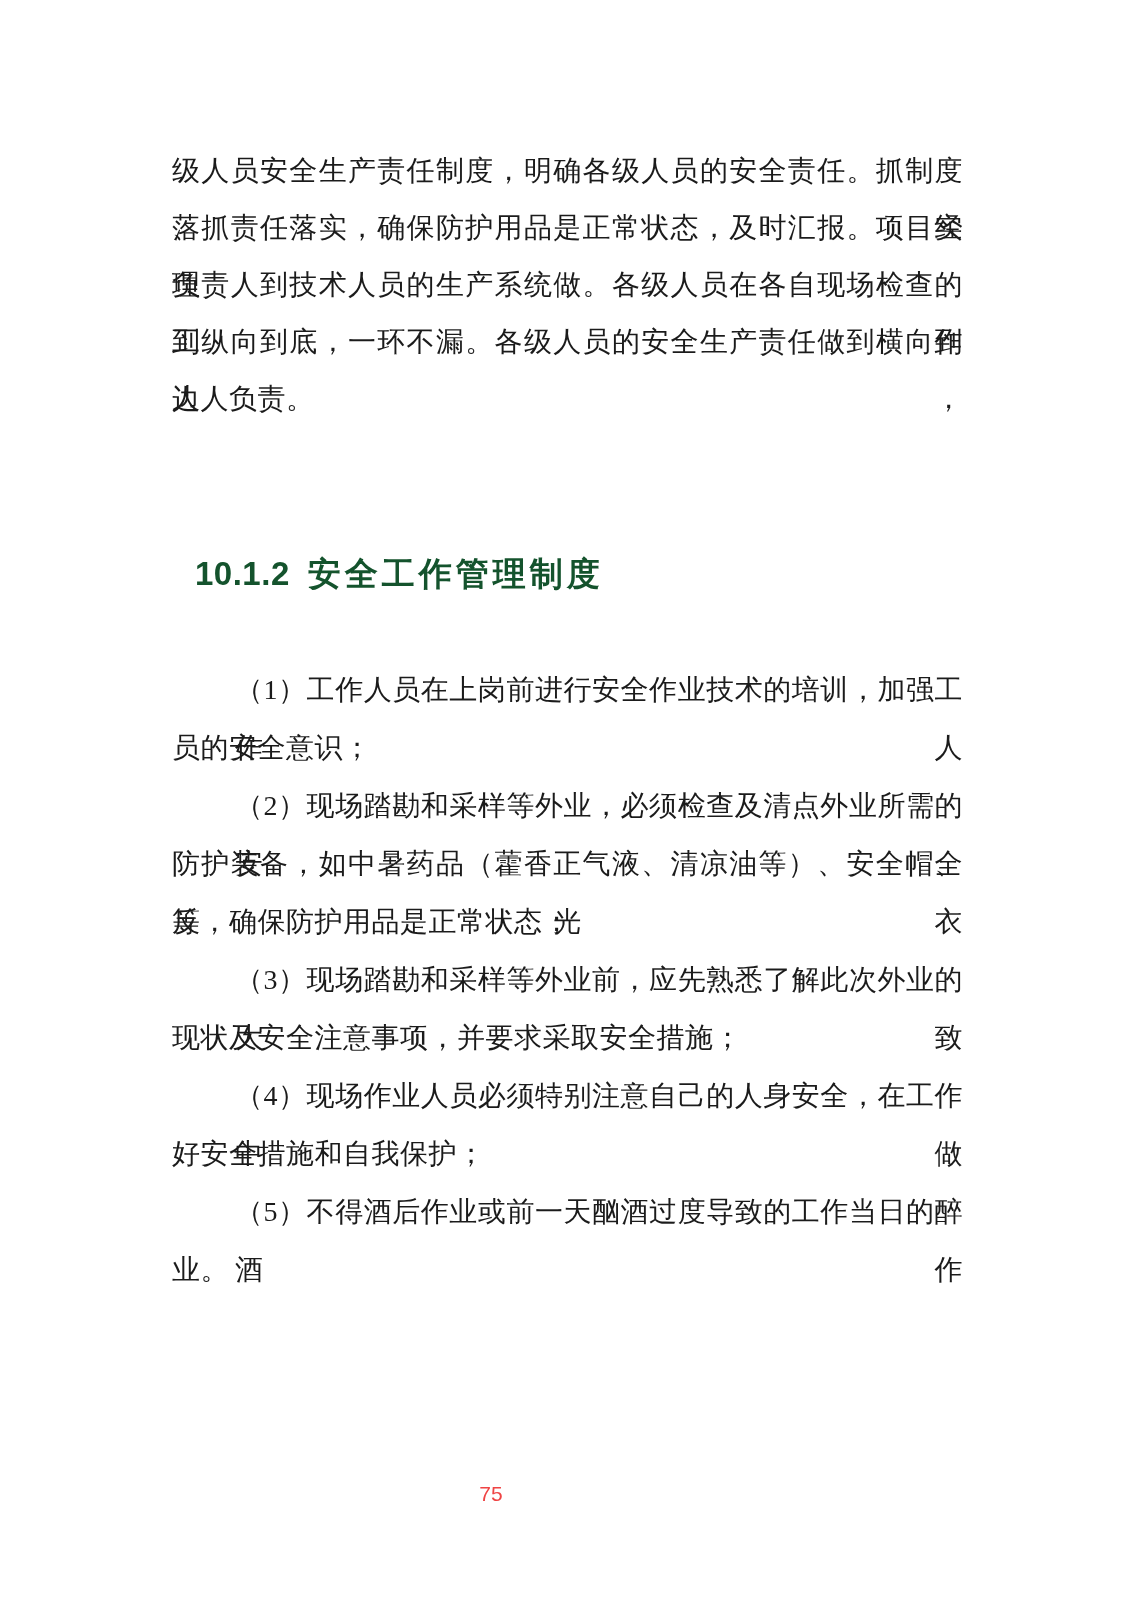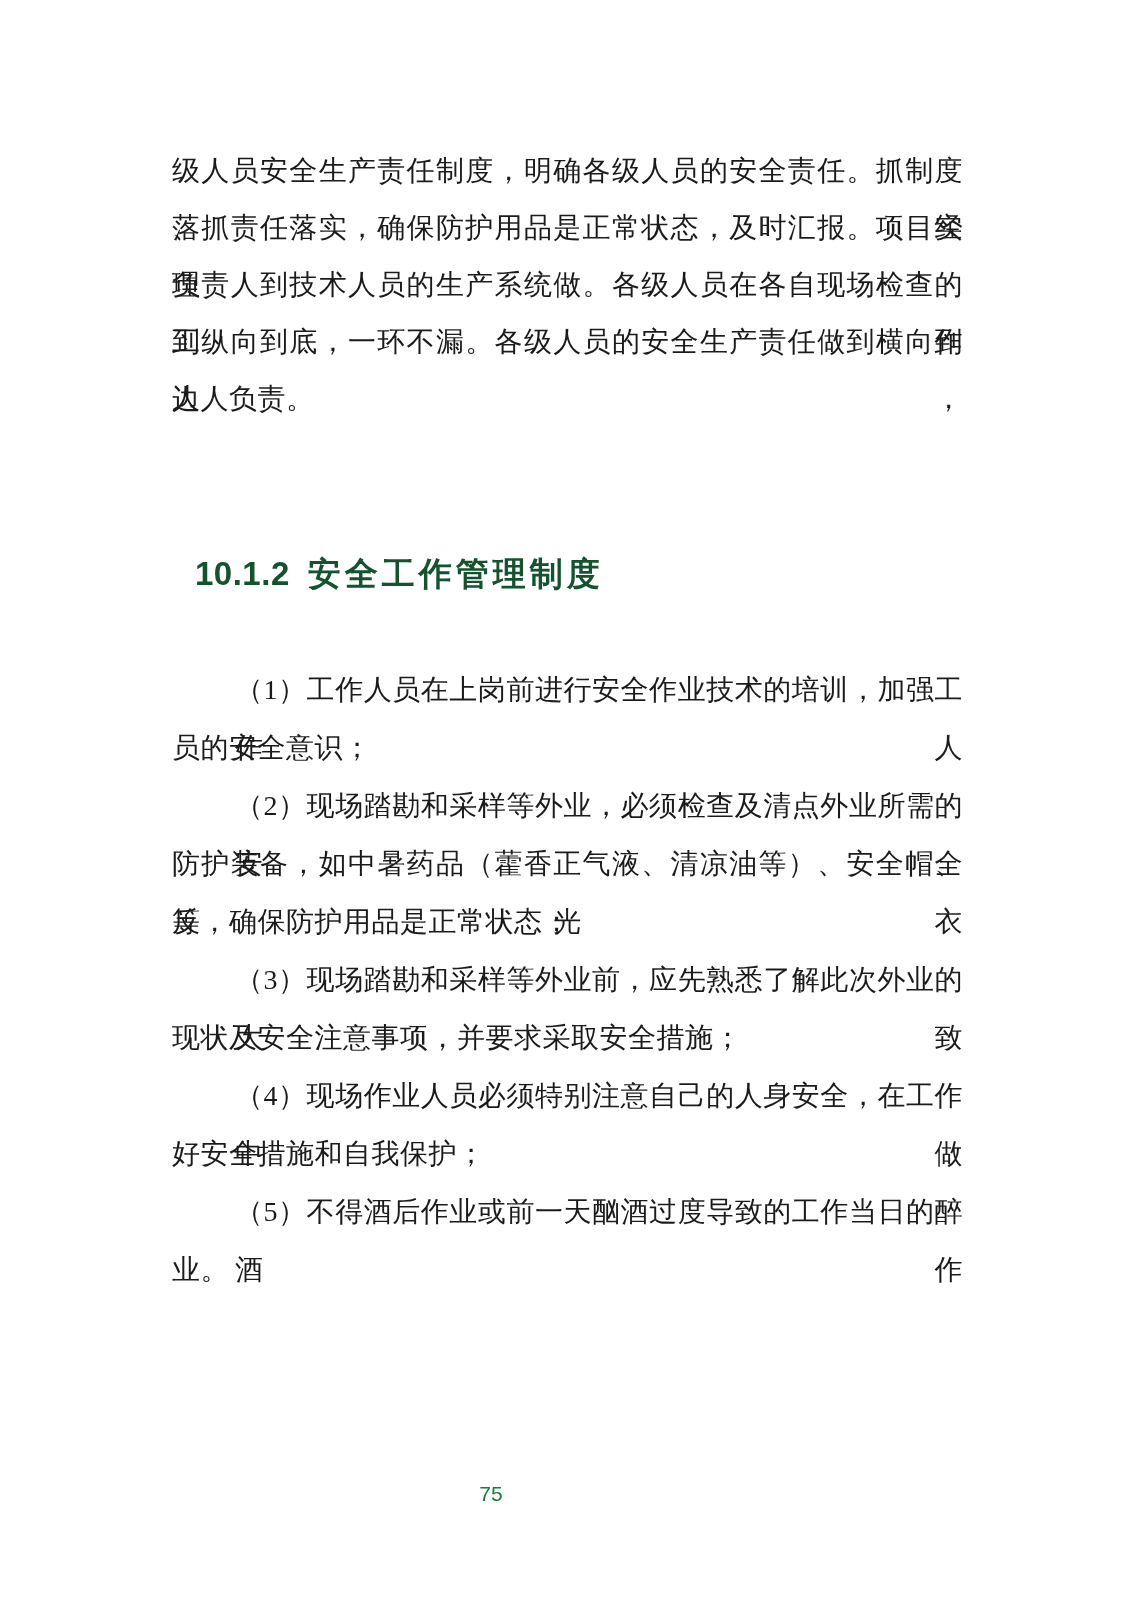--- a/index.html
+++ b/index.html
@@ -61,21 +61,21 @@
     letter-spacing: 4px;
   }
   .page-number {
     position: absolute;
     left: 0;
     top: 1482px;
     width: 100%;
     text-align: center;
     font-family: "Liberation Sans", "DejaVu Sans", sans-serif;
     font-size: 21px;
-    color: #15803d;
+    color: #ef4444;
   }
 </style>
 </head>
 <body>
 
 <div class="page">
 
   <div class="para para1 body-text">
     <div class="line fill">级人员安全生产责任制度，明确各级人员的安全责任。抓制度落实</div>
     <div class="line fill">、抓责任落实，确保防护用品是正常状态，及时汇报。项目经理</div>

